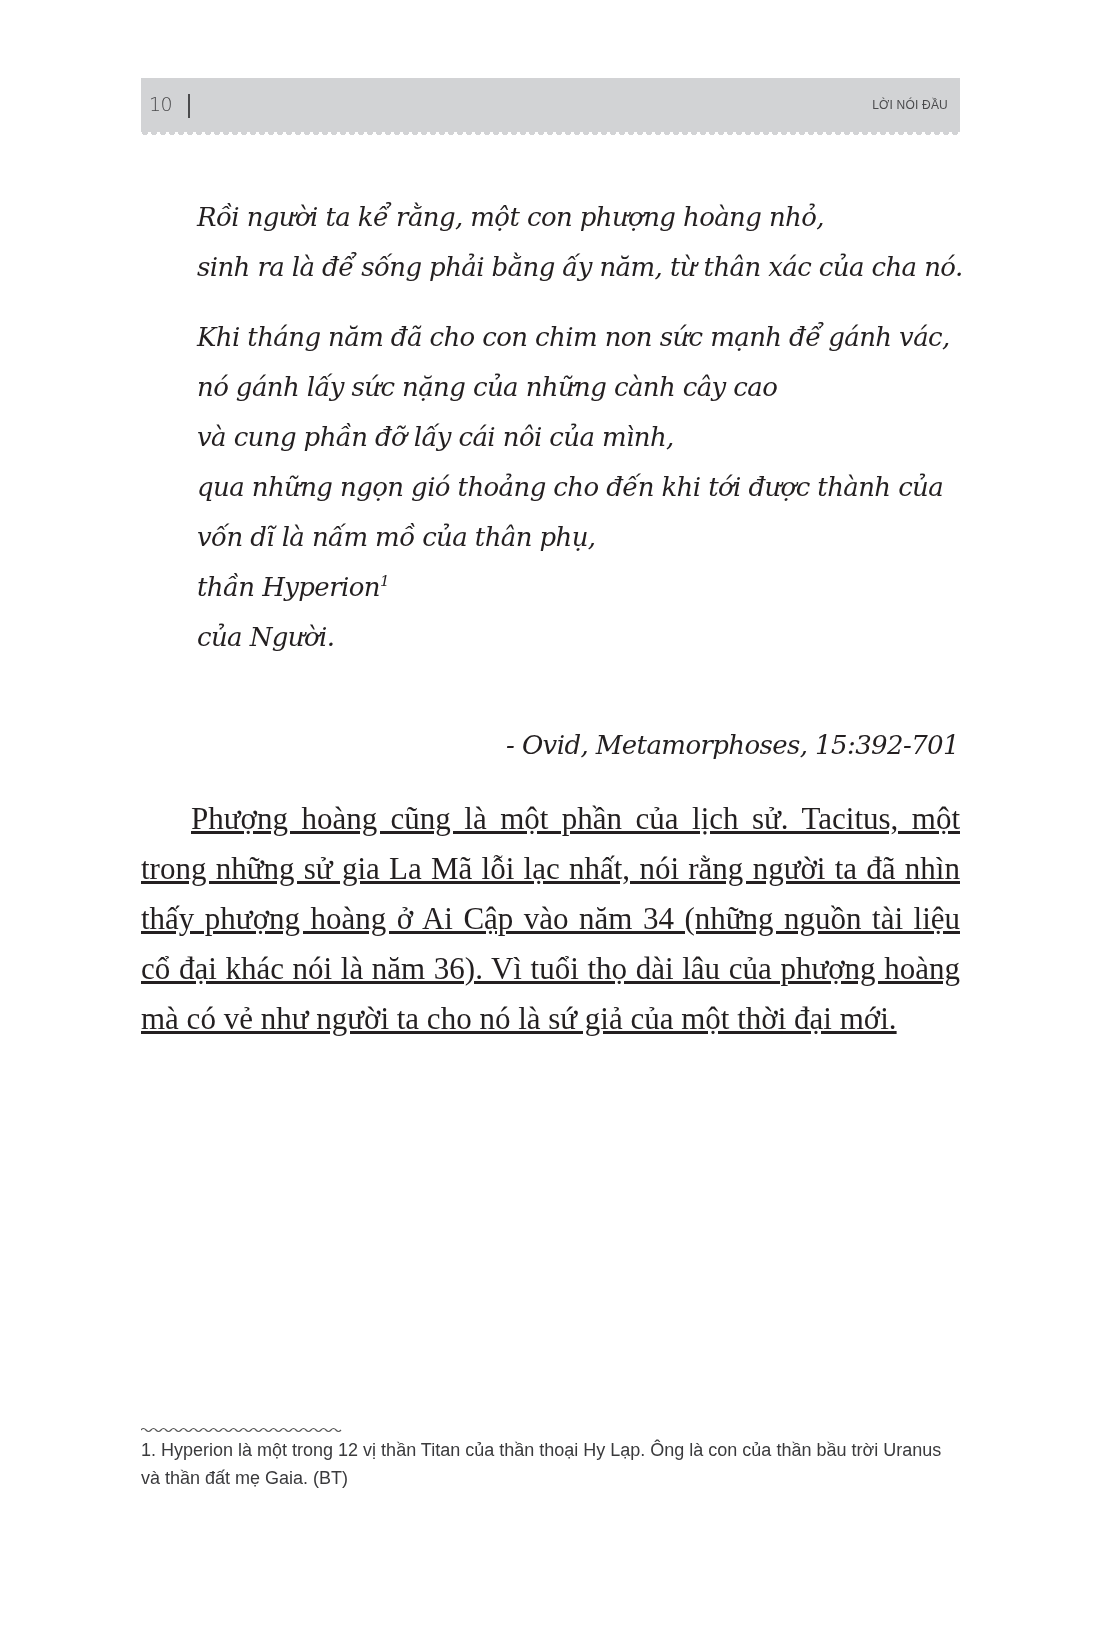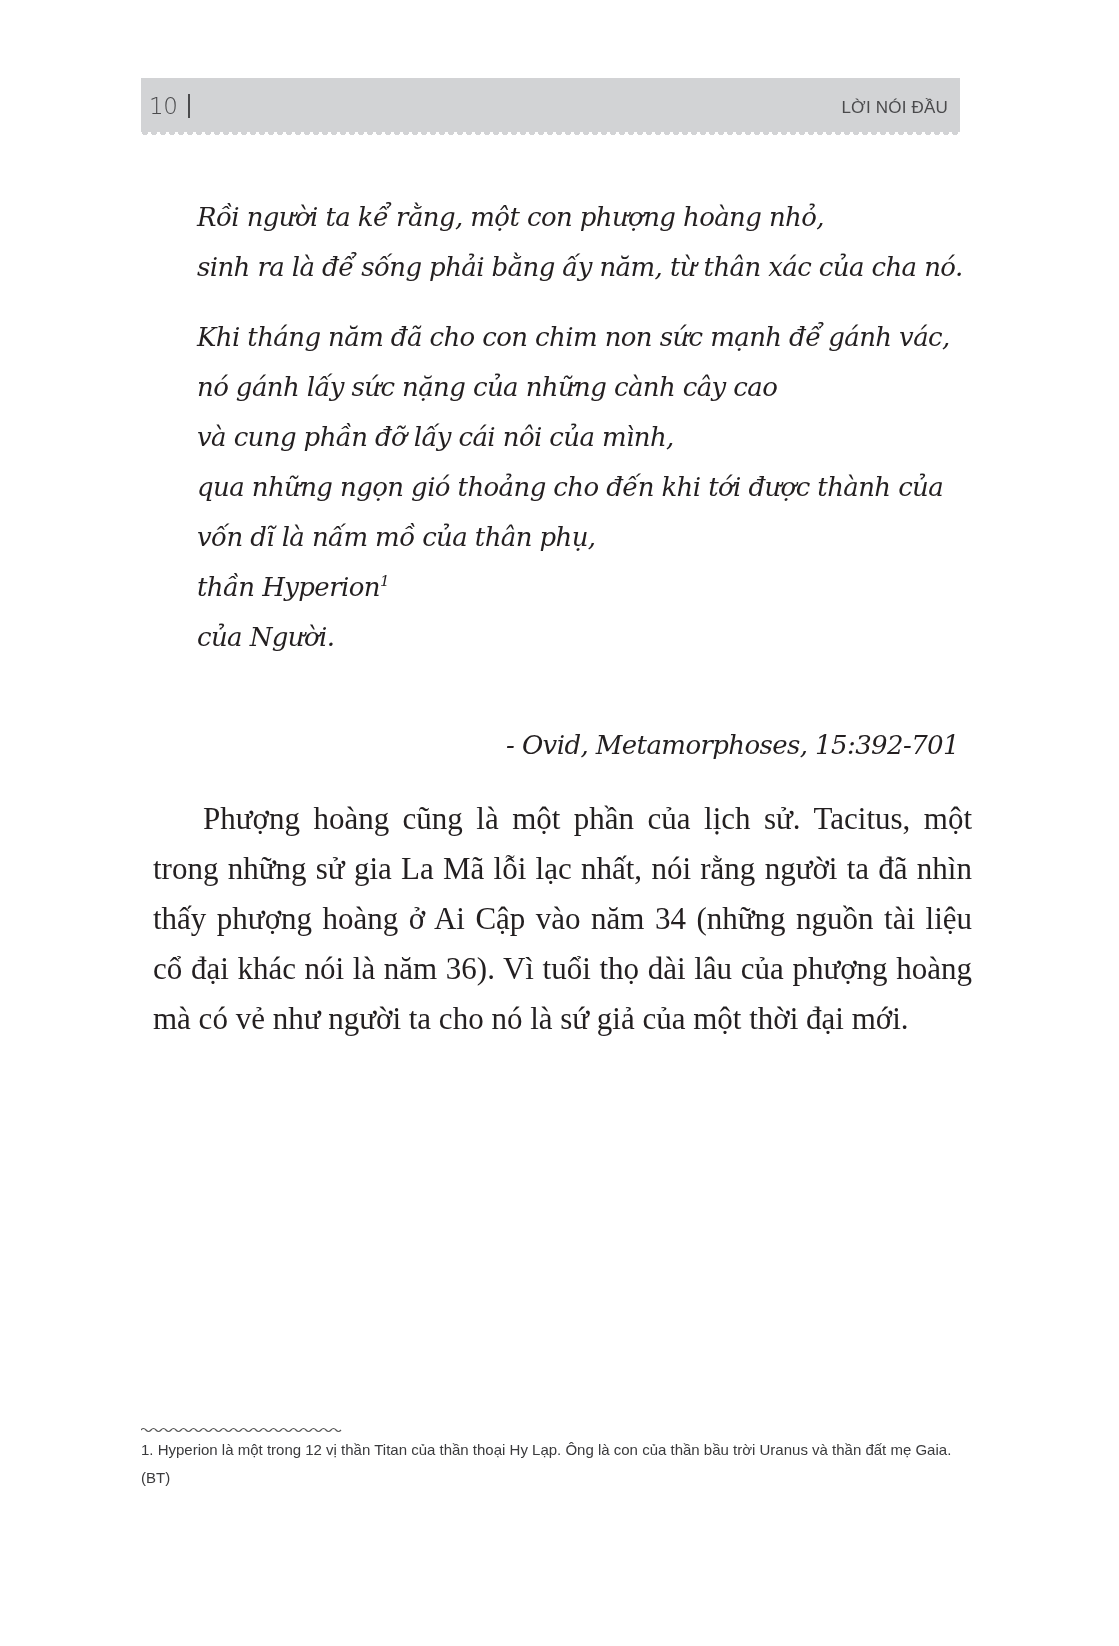--- a/index.html
+++ b/index.html
@@ -31,39 +31,39 @@
       height: 4px;
       background-image: radial-gradient(circle at 4px 0px, #d2d3d5 3px, transparent 3.5px);
       background-size: 9px 4px;
       background-repeat: repeat-x;
     }
     .page-number {
       position: absolute;
       left: 8px;
       top: 15px;
       font-family: "DejaVu Sans", sans-serif;
-      font-size: 23px;
+      font-size: 19px;
       font-weight: 300;
       color: #4a4a4c;
       letter-spacing: -0.5px;
     }
     .header-divider {
       position: absolute;
       left: 47px;
       top: 16px;
       width: 1.5px;
       height: 24px;
       background: #4a4a4c;
     }
     .running-title {
       position: absolute;
       right: 12px;
       top: 20px;
       font-family: "Liberation Sans", sans-serif;
-      font-size: 17px;
+      font-size: 12px;
       color: #4a4a4c;
       letter-spacing: 0.2px;
     }
     .poem {
       position: absolute;
       left: 181px;
       top: 176px;
       width: 780px;
       font-family: "DejaVu Serif", serif;
       font-style: italic;
@@ -86,28 +86,29 @@
       top: 720px;
       font-family: "DejaVu Serif", serif;
       font-style: italic;
       font-size: 26px;
       line-height: 50px;
       letter-spacing: -0.6px;
       white-space: nowrap;
     }
     .body-text {
       position: absolute;
-      left: 153px;
+      left: 141px;
       top: 794px;
       width: 819px;
       font-family: "Liberation Serif", serif;
       font-size: 31px;
       line-height: 50px;
       color: #231f20;
       text-align: justify;
+      text-decoration: underline;
     }
     .body-text p {
       margin: 0;
       text-indent: 50px;
     }
     .body-text p + p {
       margin-top: 17px;
     }
     .footnote-separator {
       position: absolute;
@@ -115,21 +116,21 @@
       top: 1426px;
       width: 201px;
       height: 8px;
     }
     .footnote {
       position: absolute;
       left: 141px;
       top: 1436px;
       width: 820px;
       font-family: "Liberation Sans", sans-serif;
-      font-size: 15px;
+      font-size: 18px;
       line-height: 28px;
       color: #3a3a3c;
     }
   </style>
 </head>
 <body>
 
 <div class="header-bar">
   <span class="page-number">10</span>
   <span class="header-divider"></span>

